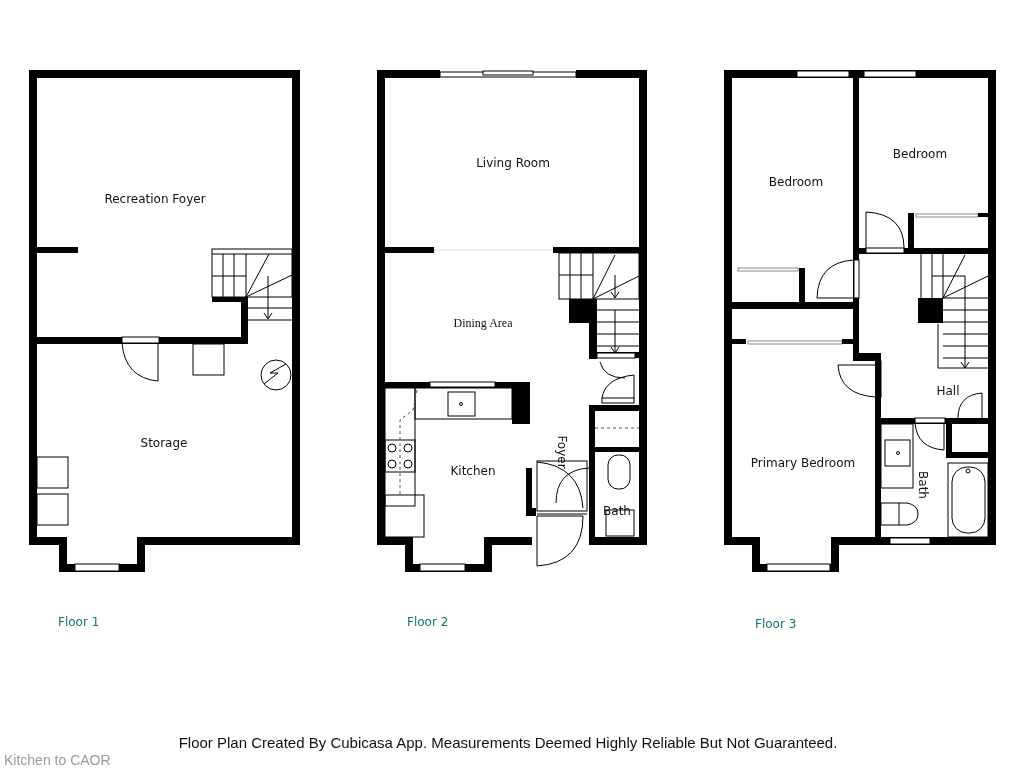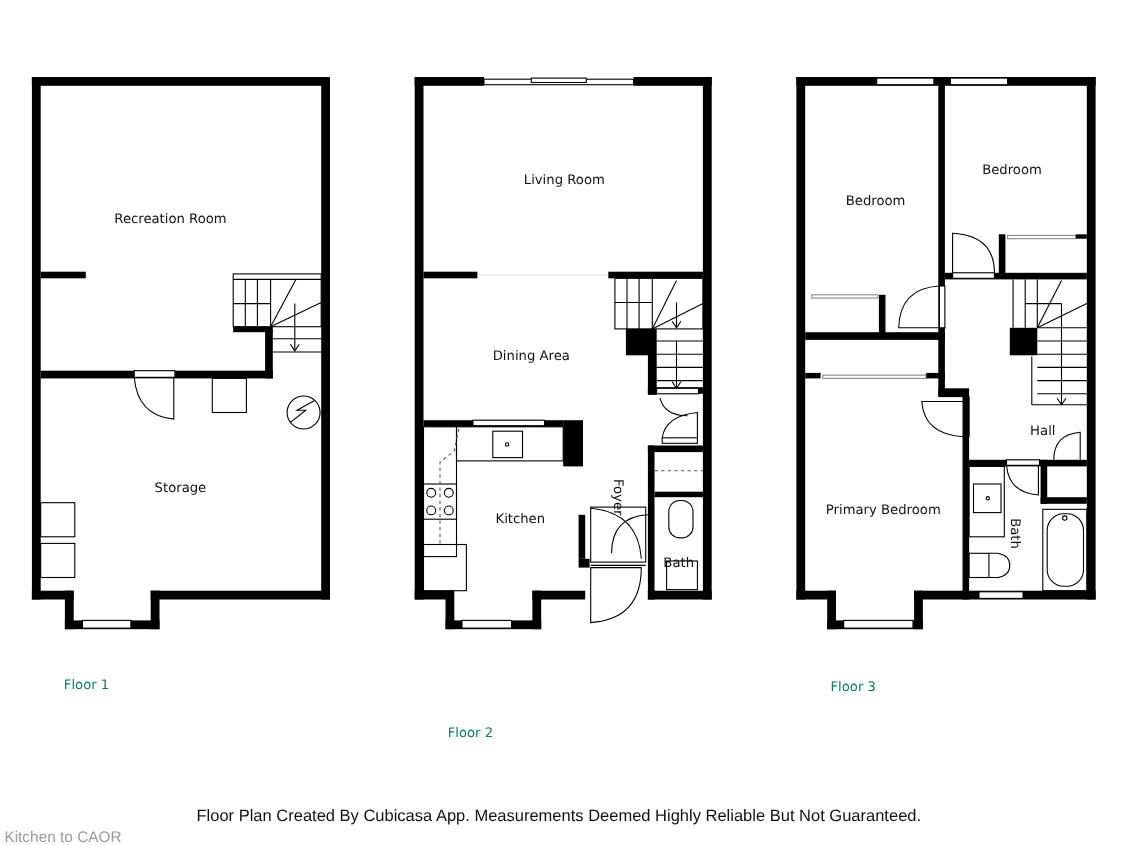--- a/index.html
+++ b/index.html
@@ -223,33 +223,33 @@
     <rect class="wall" x="724" y="537" width="36" height="8"></rect>
     <rect class="wall" x="831" y="537" width="165" height="8"></rect>
     <rect class="win" x="890" y="538" width="40" height="6"></rect>
     <rect class="wall" x="752" y="537" width="8" height="35"></rect>
     <rect class="wall" x="831" y="537" width="8" height="35"></rect>
     <rect class="wall" x="752" y="564" width="87" height="8"></rect>
     <rect class="win" x="767" y="564" width="63" height="7"></rect>
   </g>
 </svg>
 
-<div class="lbl" style="left:155px; top:199px;">Recreation Room</div>
+<div class="lbl" style="left:155px; top:199px;">Recreation Foyer</div>
 <div class="lbl" style="left:164px; top:443px;">Storage</div>
 
 <div class="lbl" style="left:513px; top:163px;">Living Room</div>
-<div class="lbl" style="left:483px; top:323px;">Dining Area</div>
+<div class="lbl" style="left:483px; top:323px;font-family:Liberation Serif, serif;">Dining Area</div>
 <div class="lbl" style="left:473px; top:471px;">Kitchen</div>
 <div class="lbl vert" style="left:562px; top:452px;">Foyer</div>
 <div class="lbl" style="left:617px; top:511px;">Bath</div>
 
 <div class="lbl" style="left:796px; top:182px;">Bedroom</div>
 <div class="lbl" style="left:920px; top:154px;">Bedroom</div>
 <div class="lbl" style="left:935px; top:391px;padding-left:26px;">Hall</div>
 <div class="lbl" style="left:803px; top:450px;margin-top:13px;">Primary Bedroom</div>
 <div class="lbl vert" style="left:923px; top:485px;">Bath</div>
 
 <div class="floor-lbl" style="left:58px; top:615px;">Floor 1</div>
-<div class="floor-lbl" style="left:407px; top:615px;margin-top:44px;">Floor 2</div>
+<div class="floor-lbl" style="left:407px; top:615px;">Floor 2</div>
 <div class="floor-lbl" style="left:755px; top:617px;">Floor 3</div>
 
 <div class="disclaimer">Floor Plan Created By Cubicasa App. Measurements Deemed Highly Reliable But Not Guaranteed.</div>
 <div class="license">Kitchen to CAOR</div>
 
 </body></html>

